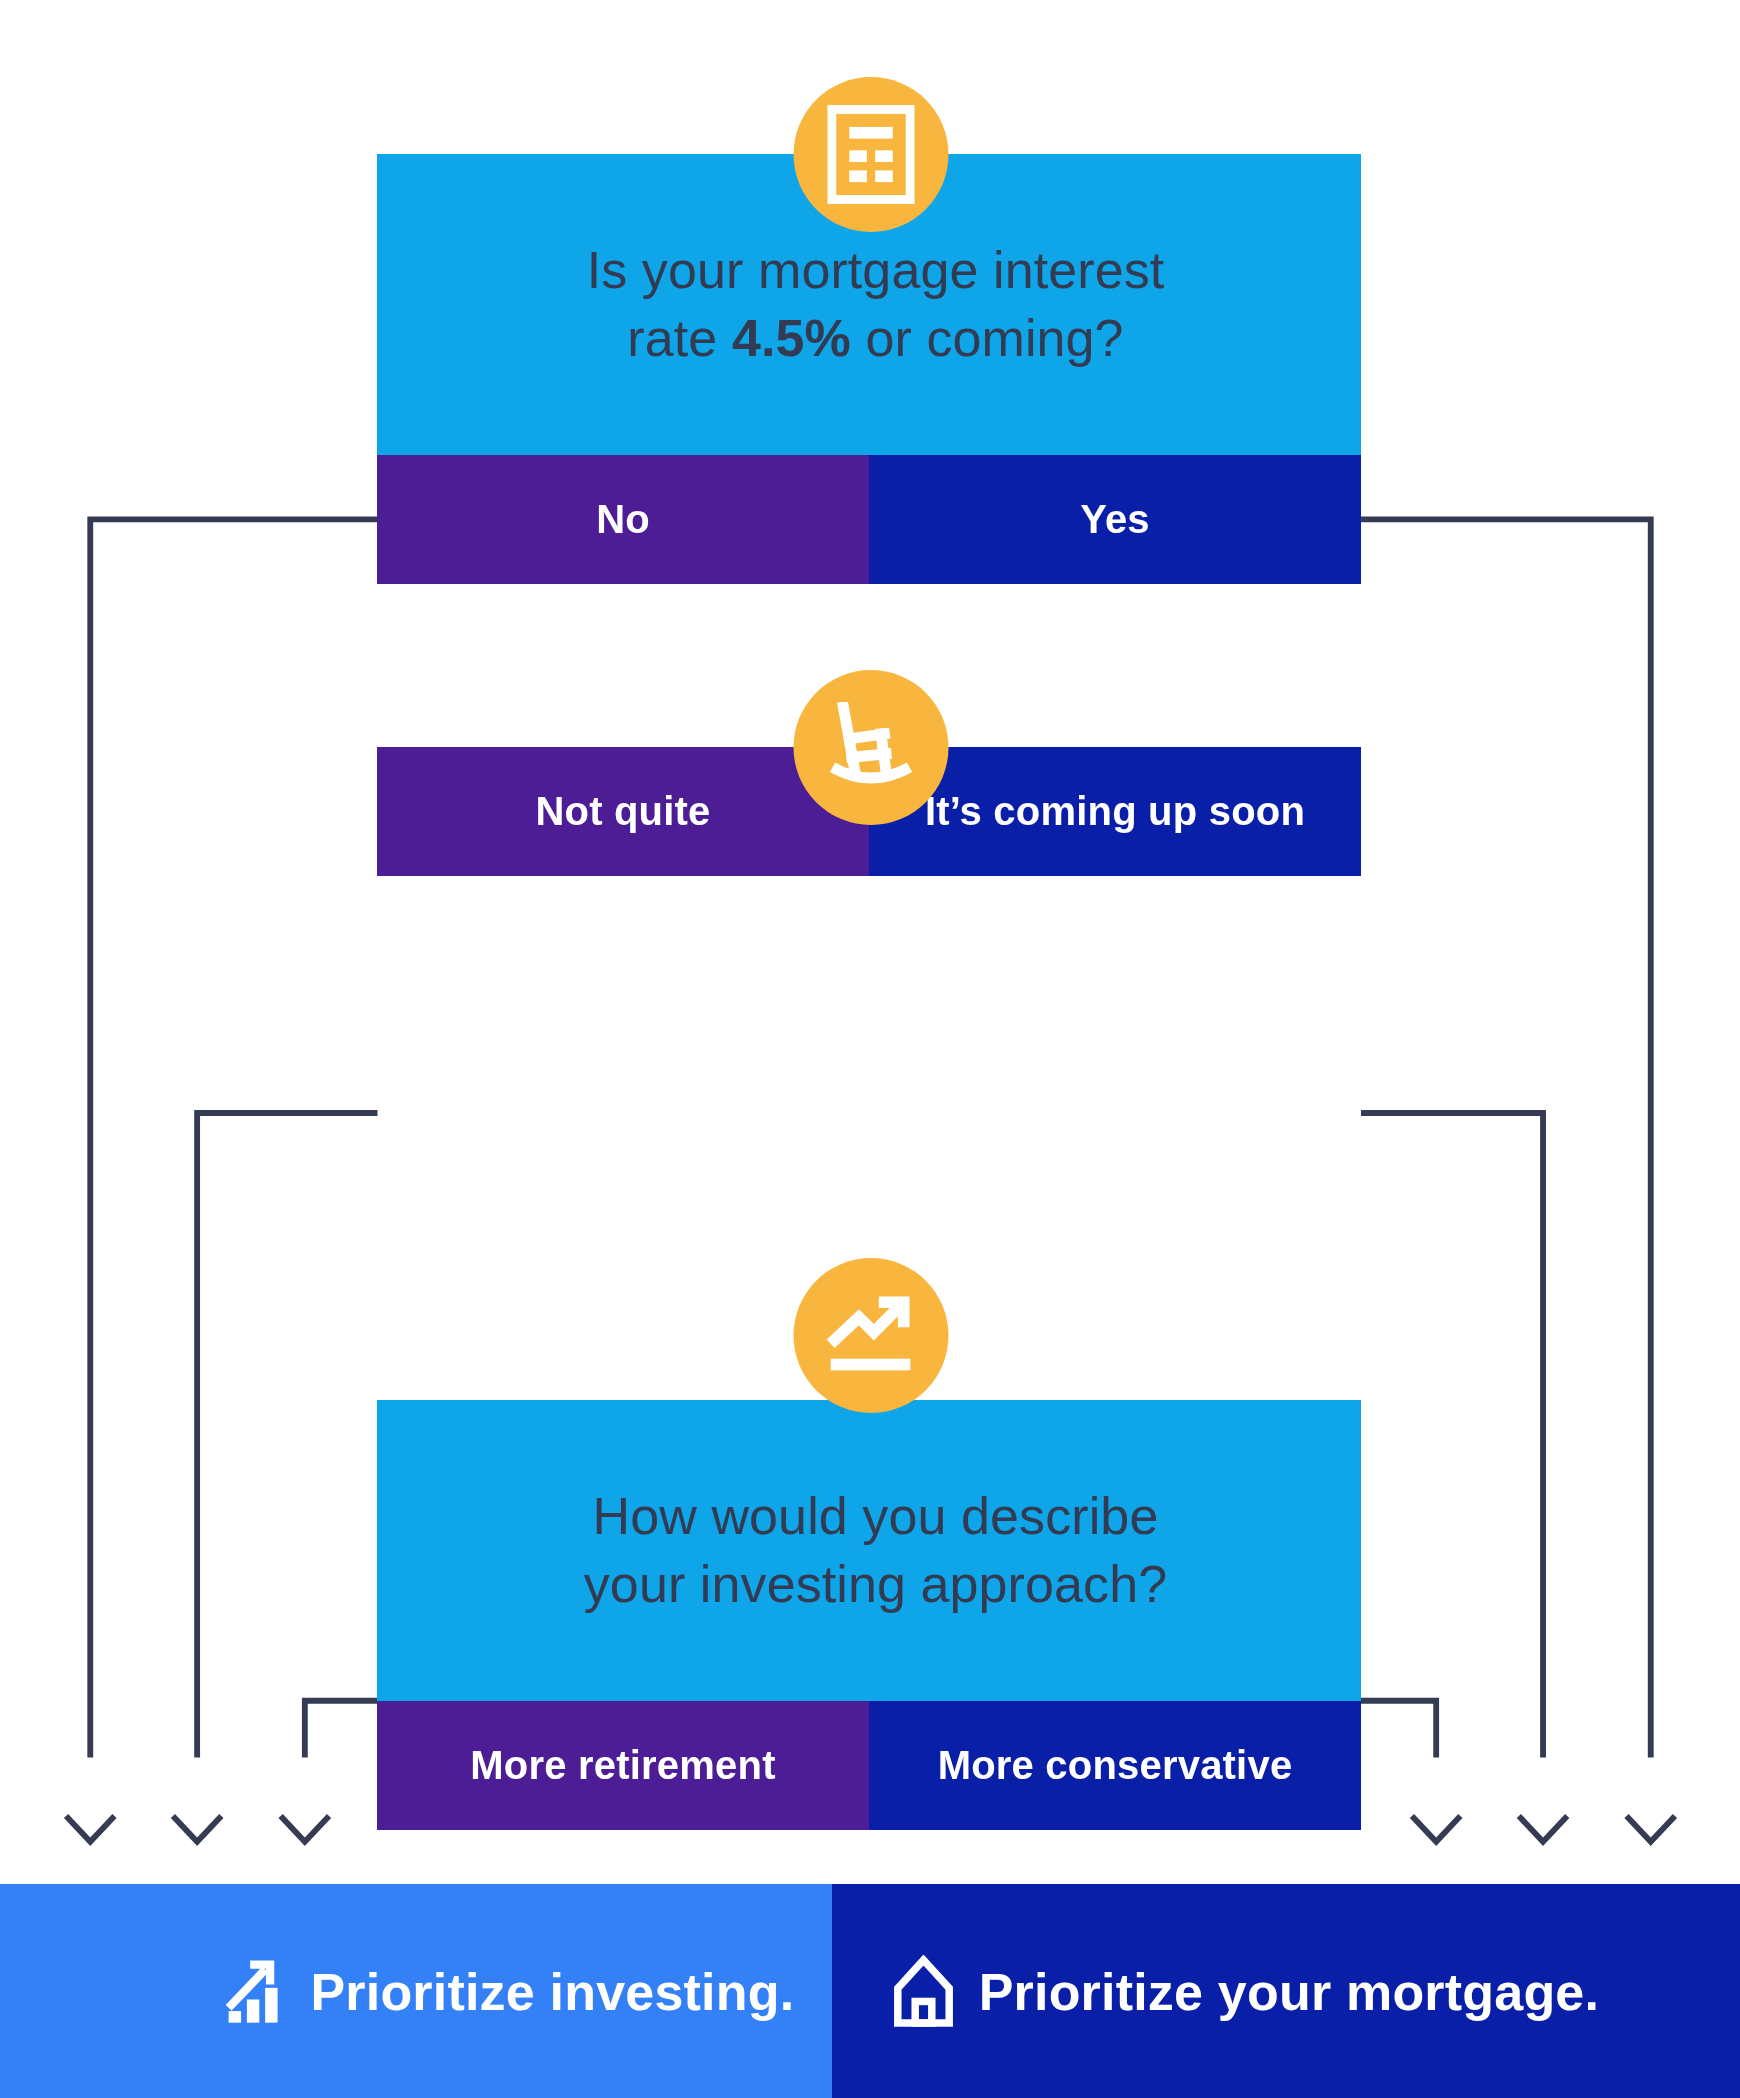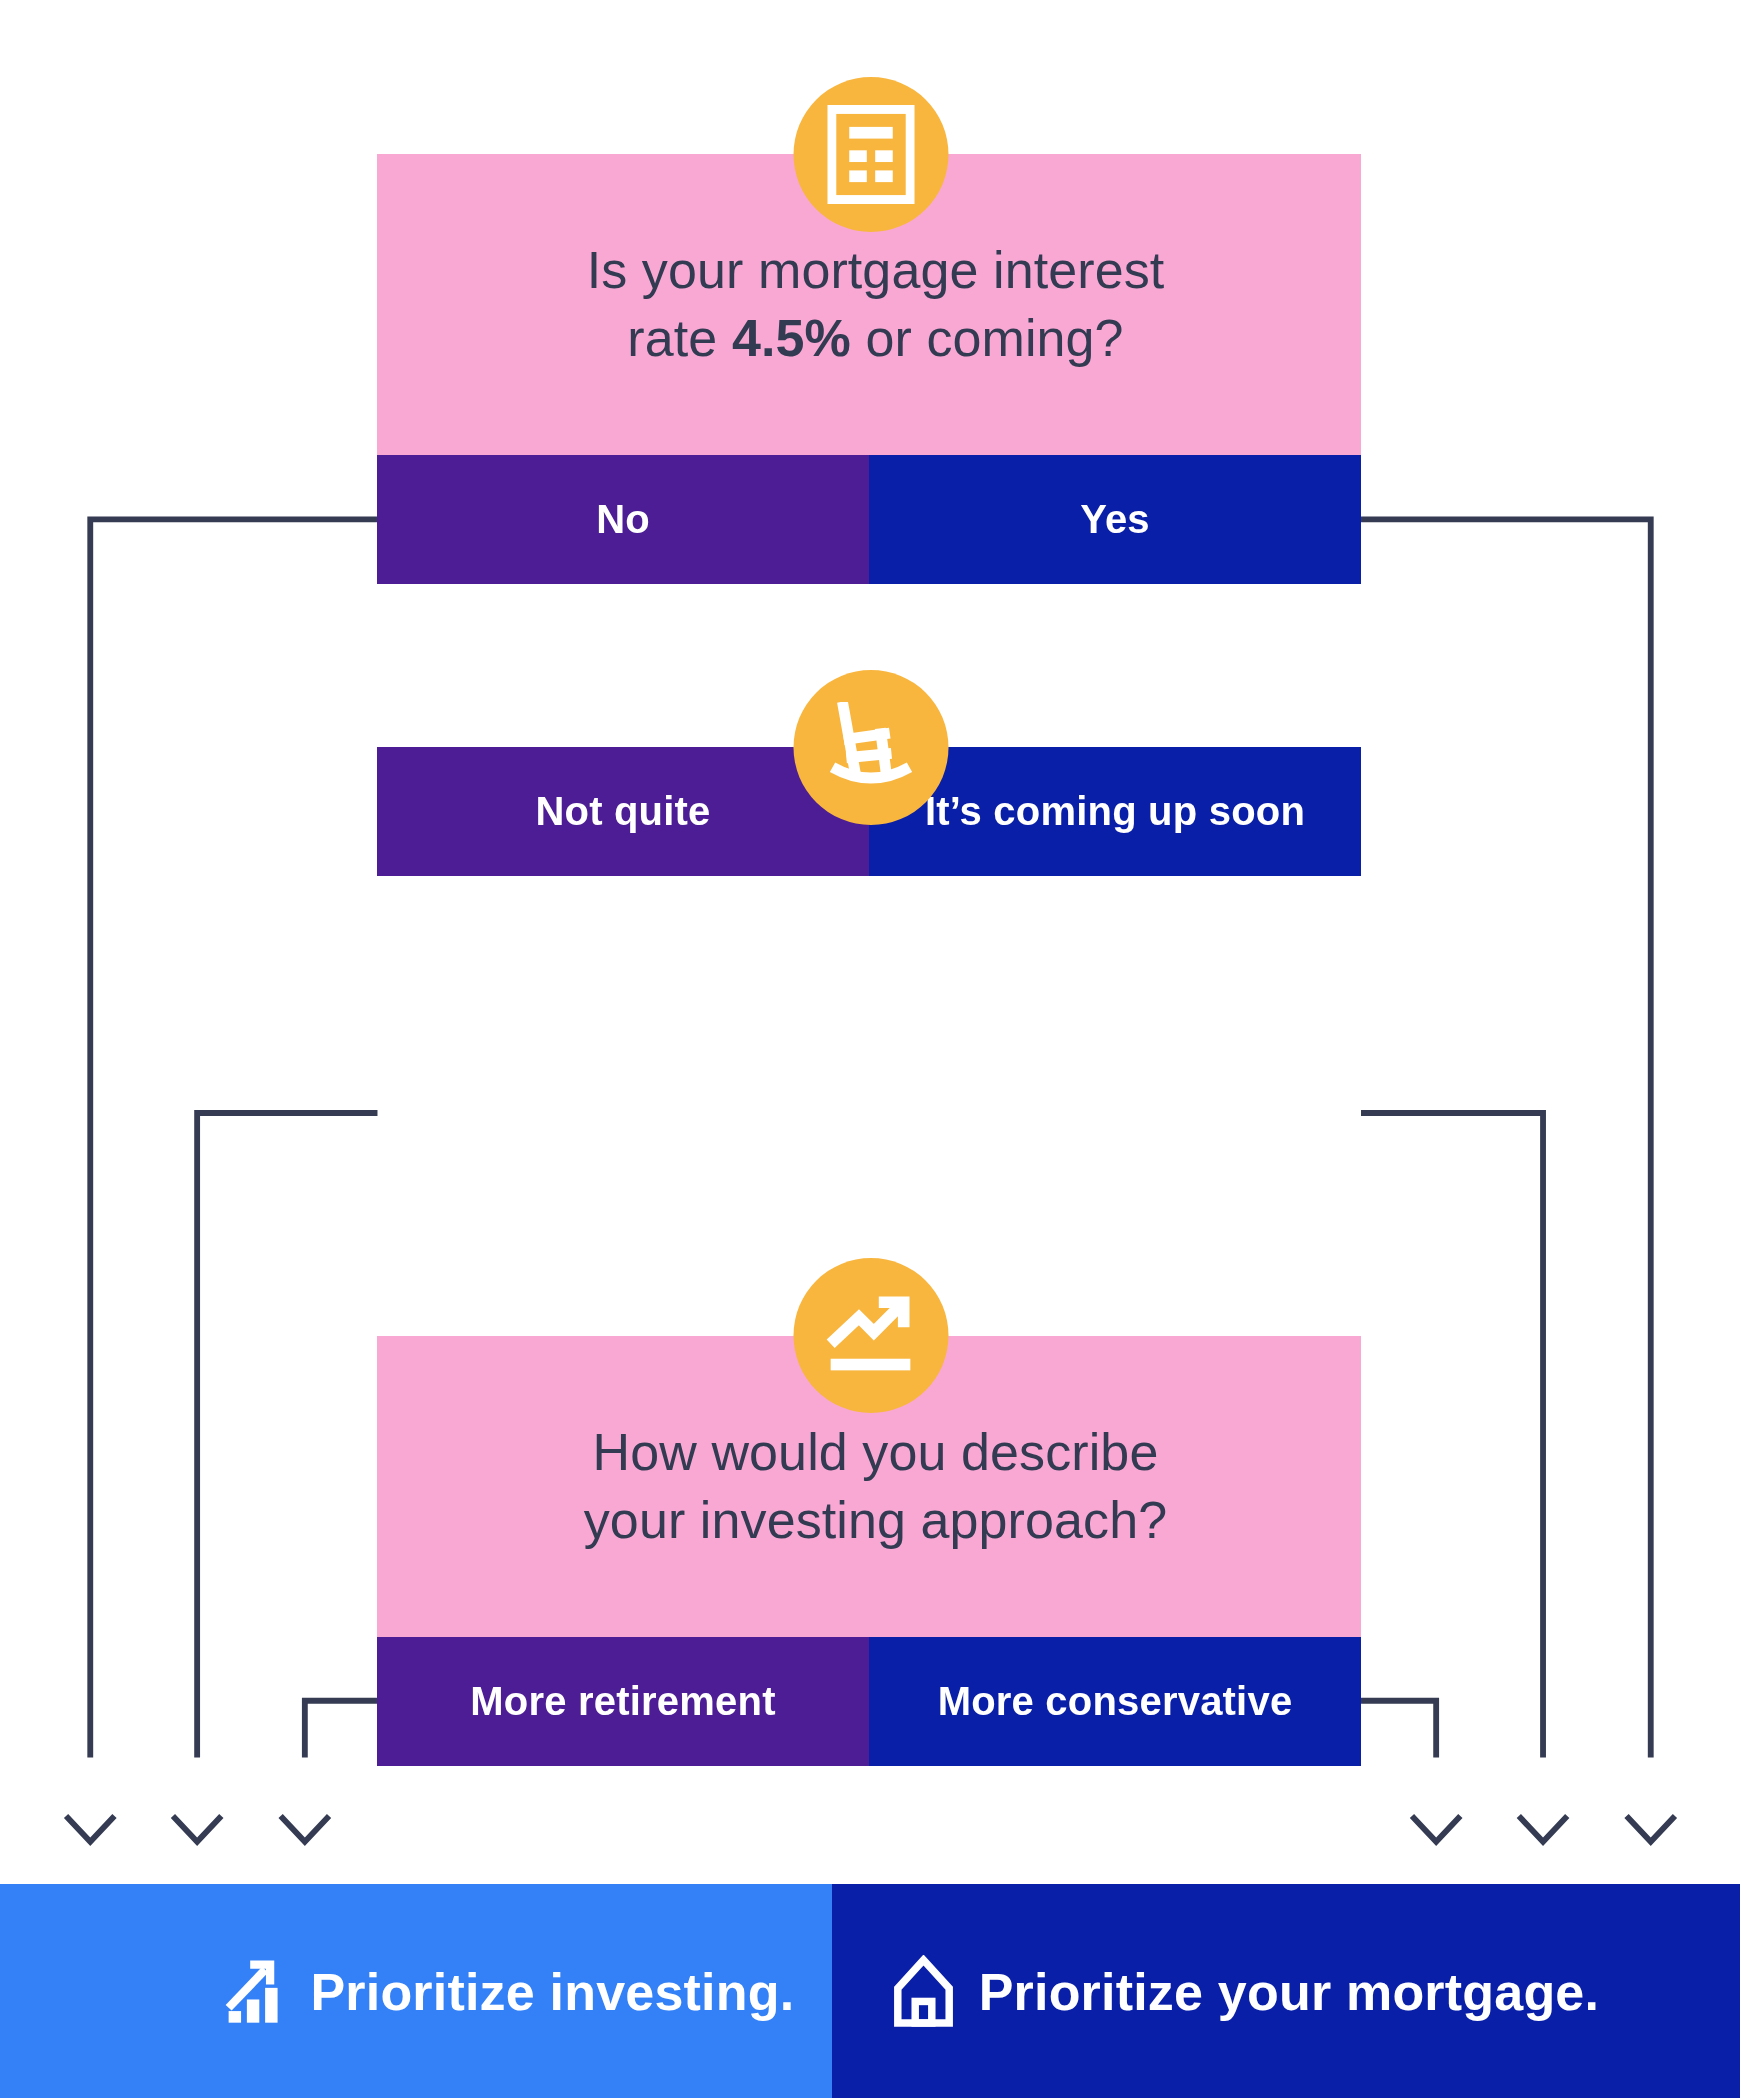--- a/index.html
+++ b/index.html
@@ -15,21 +15,21 @@
 
   
   #connectors{position:absolute;left:0;top:0;width:1741px;height:2099px;z-index:1;}
 
   
   .card{
     position:absolute;left:377px;width:984px;
     z-index:2;
   }
   .card .qbox{
-    background:#f9a8d4;
+    background:#0ea5e9;
     width:100%;
     box-sizing:border-box;
     display:flex;align-items:center;justify-content:center;
     text-align:center;
     padding-left:13px;
   }
   .qtext{
     color:#333b52;
     font-size:52px;
     line-height:1.30;
@@ -141,21 +141,21 @@
       <g stroke="#ffffff" stroke-width="13" fill="none" stroke-linecap="square">
         <line x1="19" y1="6" x2="33" y2="84"></line>
         <line x1="64" y1="38" x2="70" y2="84"></line>
         <line x1="26" y1="44" x2="68" y2="38"></line>
         <line x1="29" y1="66" x2="70" y2="62"></line>
       </g>
       <path d="M6 78 Q52 104 98 78" fill="none" stroke="#ffffff" stroke-width="13" stroke-linecap="butt"></path>
     </svg>
   </div>
 
-  <div class="card" style="top:1336px;">
+  <div class="card" style="top:1400px;">
     <div class="qbox" style="height:301px;">
       <div class="qtext"><span>How would you describe</span><br><span>your investing approach?</span></div>
     </div>
     <div class="answers">
       <div class="ans left">More retirement</div>
       <div class="ans right">More conservative</div>
     </div>
   </div>
   <div class="badge" style="top:1258px;">
     <svg width="90" height="83" viewBox="0 0 108 100" aria-hidden="true">

